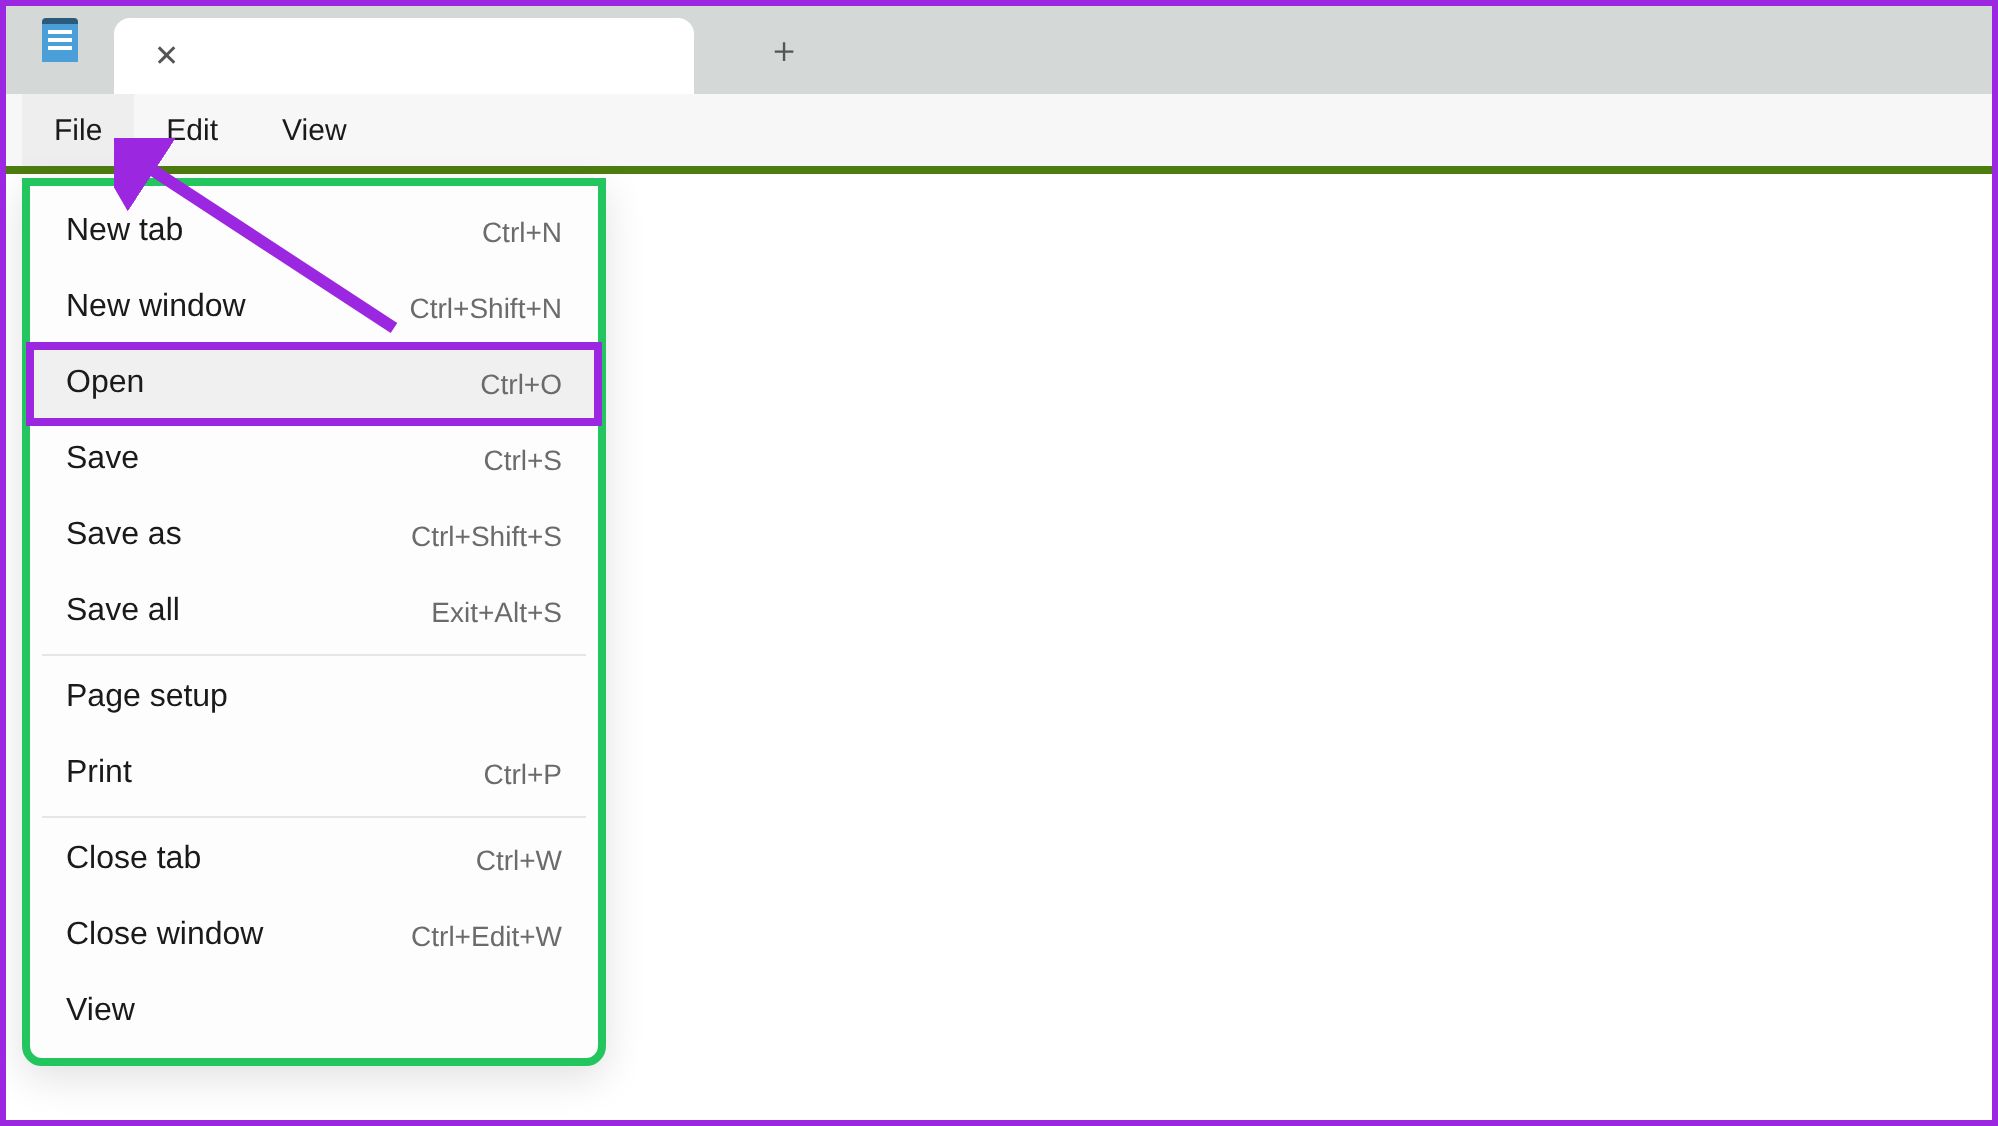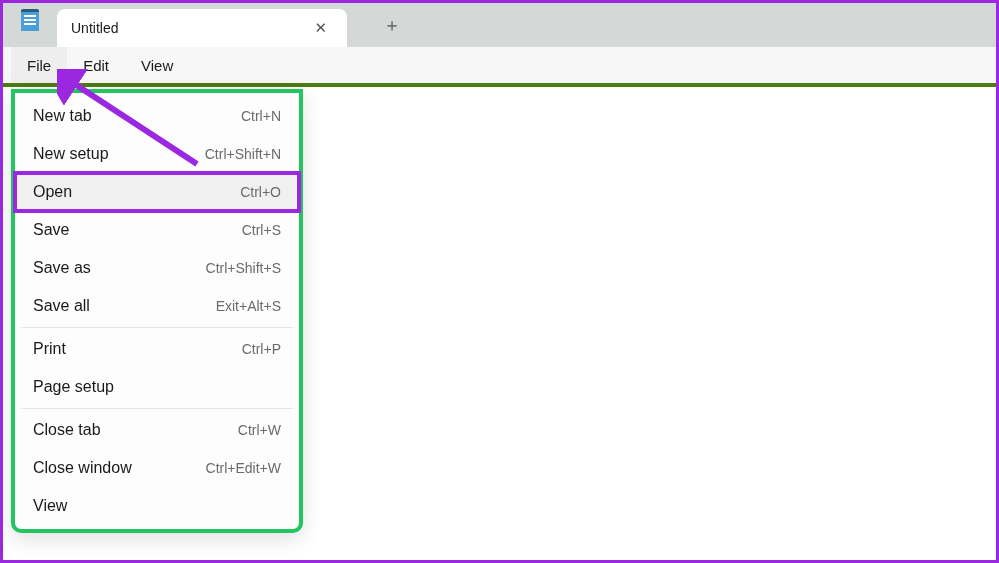--- a/index.html
+++ b/index.html
@@ -147,66 +147,65 @@
       z-index: 20;
       pointer-events: none;
     }
   </style>
 </head>
 <body>
 
 <div class="title-bar">
   <div class="app-icon"></div>
   <div class="tab">
-    <span class="tab-title">Untitled</span>
     <span class="tab-close">✕</span>
   </div>
   <div class="new-tab-btn">＋</div>
 </div>
 
 <div class="menu-bar">
   <div class="menu-item active">File</div>
   <div class="menu-item">Edit</div>
   <div class="menu-item">View</div>
 </div>
 
 <div class="editor"></div>
 
 <div class="dropdown" id="dropdown">
     <div class="dropdown-item">
       <span>New tab</span>
       <span class="shortcut">Ctrl+N</span>
     </div>
     <div class="dropdown-item">
-      <span>New setup</span>
+      <span>New window</span>
       <span class="shortcut">Ctrl+Shift+N</span>
     </div>
     <div class="dropdown-item highlighted">
       <span>Open</span>
       <span class="shortcut">Ctrl+O</span>
     </div>
     <div class="dropdown-item">
       <span>Save</span>
       <span class="shortcut">Ctrl+S</span>
     </div>
     <div class="dropdown-item">
       <span>Save as</span>
       <span class="shortcut">Ctrl+Shift+S</span>
     </div>
     <div class="dropdown-item">
       <span>Save all</span>
       <span class="shortcut">Exit+Alt+S</span>
     </div>
     <div class="dropdown-divider"></div>
     <div class="dropdown-item">
+      <span>Page setup</span>
+    </div>
+    <div class="dropdown-item">
       <span>Print</span>
       <span class="shortcut">Ctrl+P</span>
-    </div>
-    <div class="dropdown-item">
-      <span>Page setup</span>
     </div>
     <div class="dropdown-divider"></div>
     <div class="dropdown-item">
       <span>Close tab</span>
       <span class="shortcut">Ctrl+W</span>
     </div>
     <div class="dropdown-item">
       <span>Close window</span>
       <span class="shortcut">Ctrl+Edit+W</span>
     </div>

